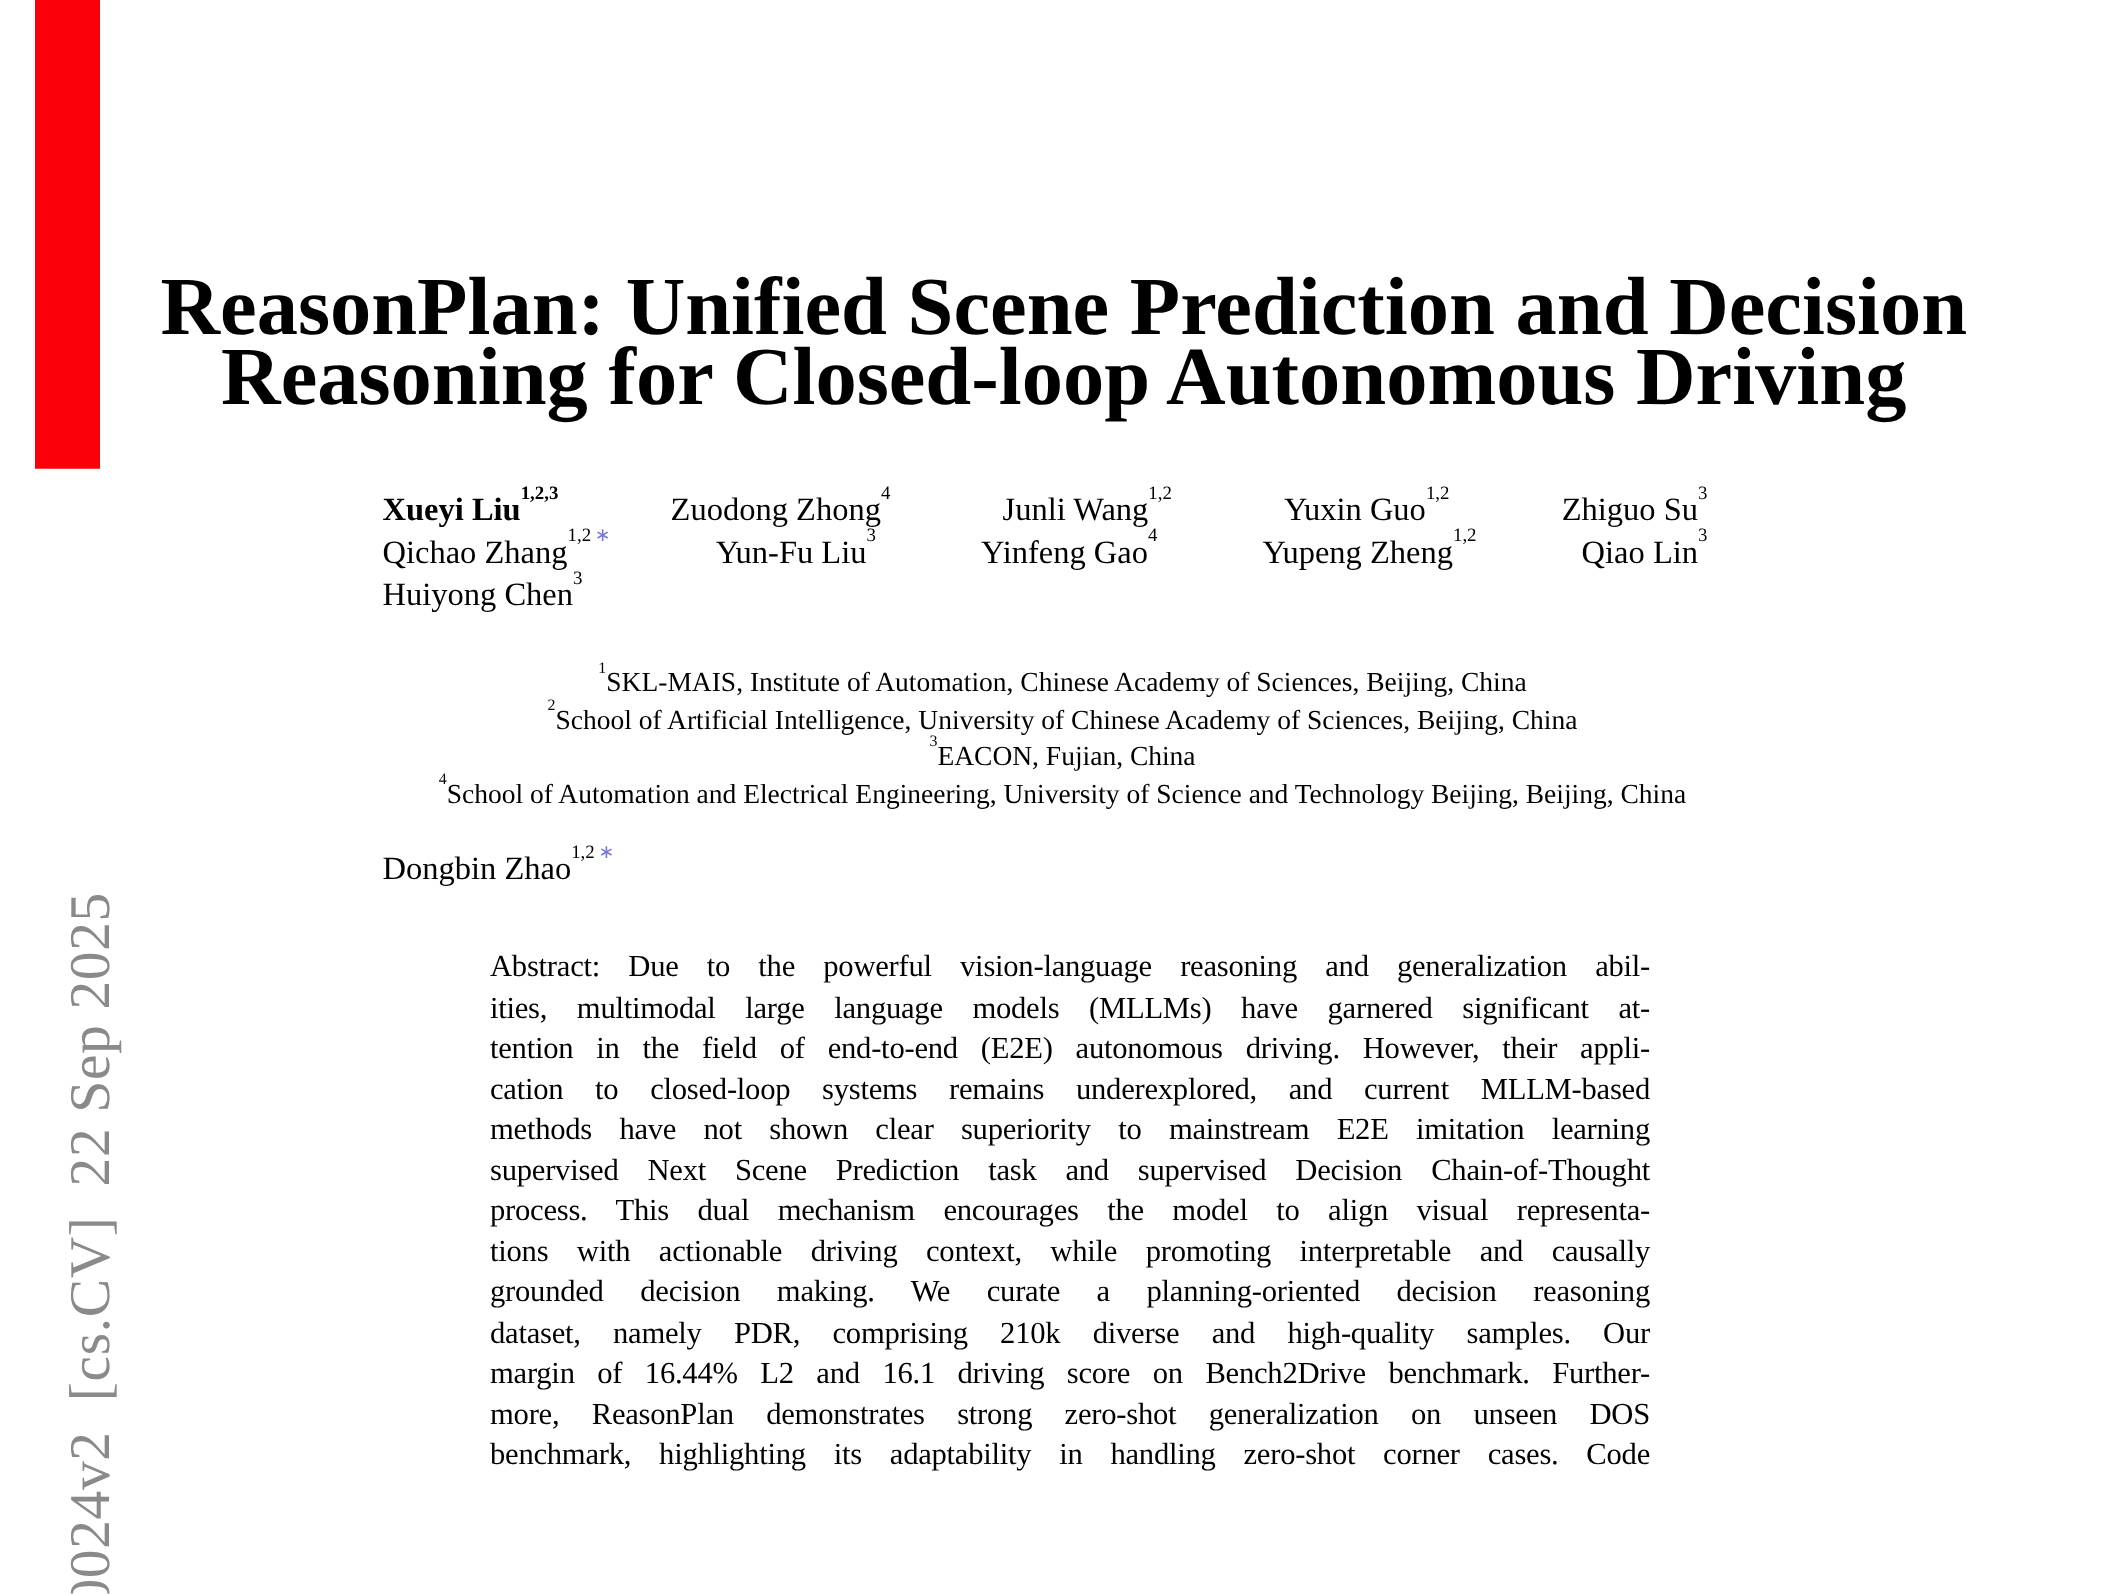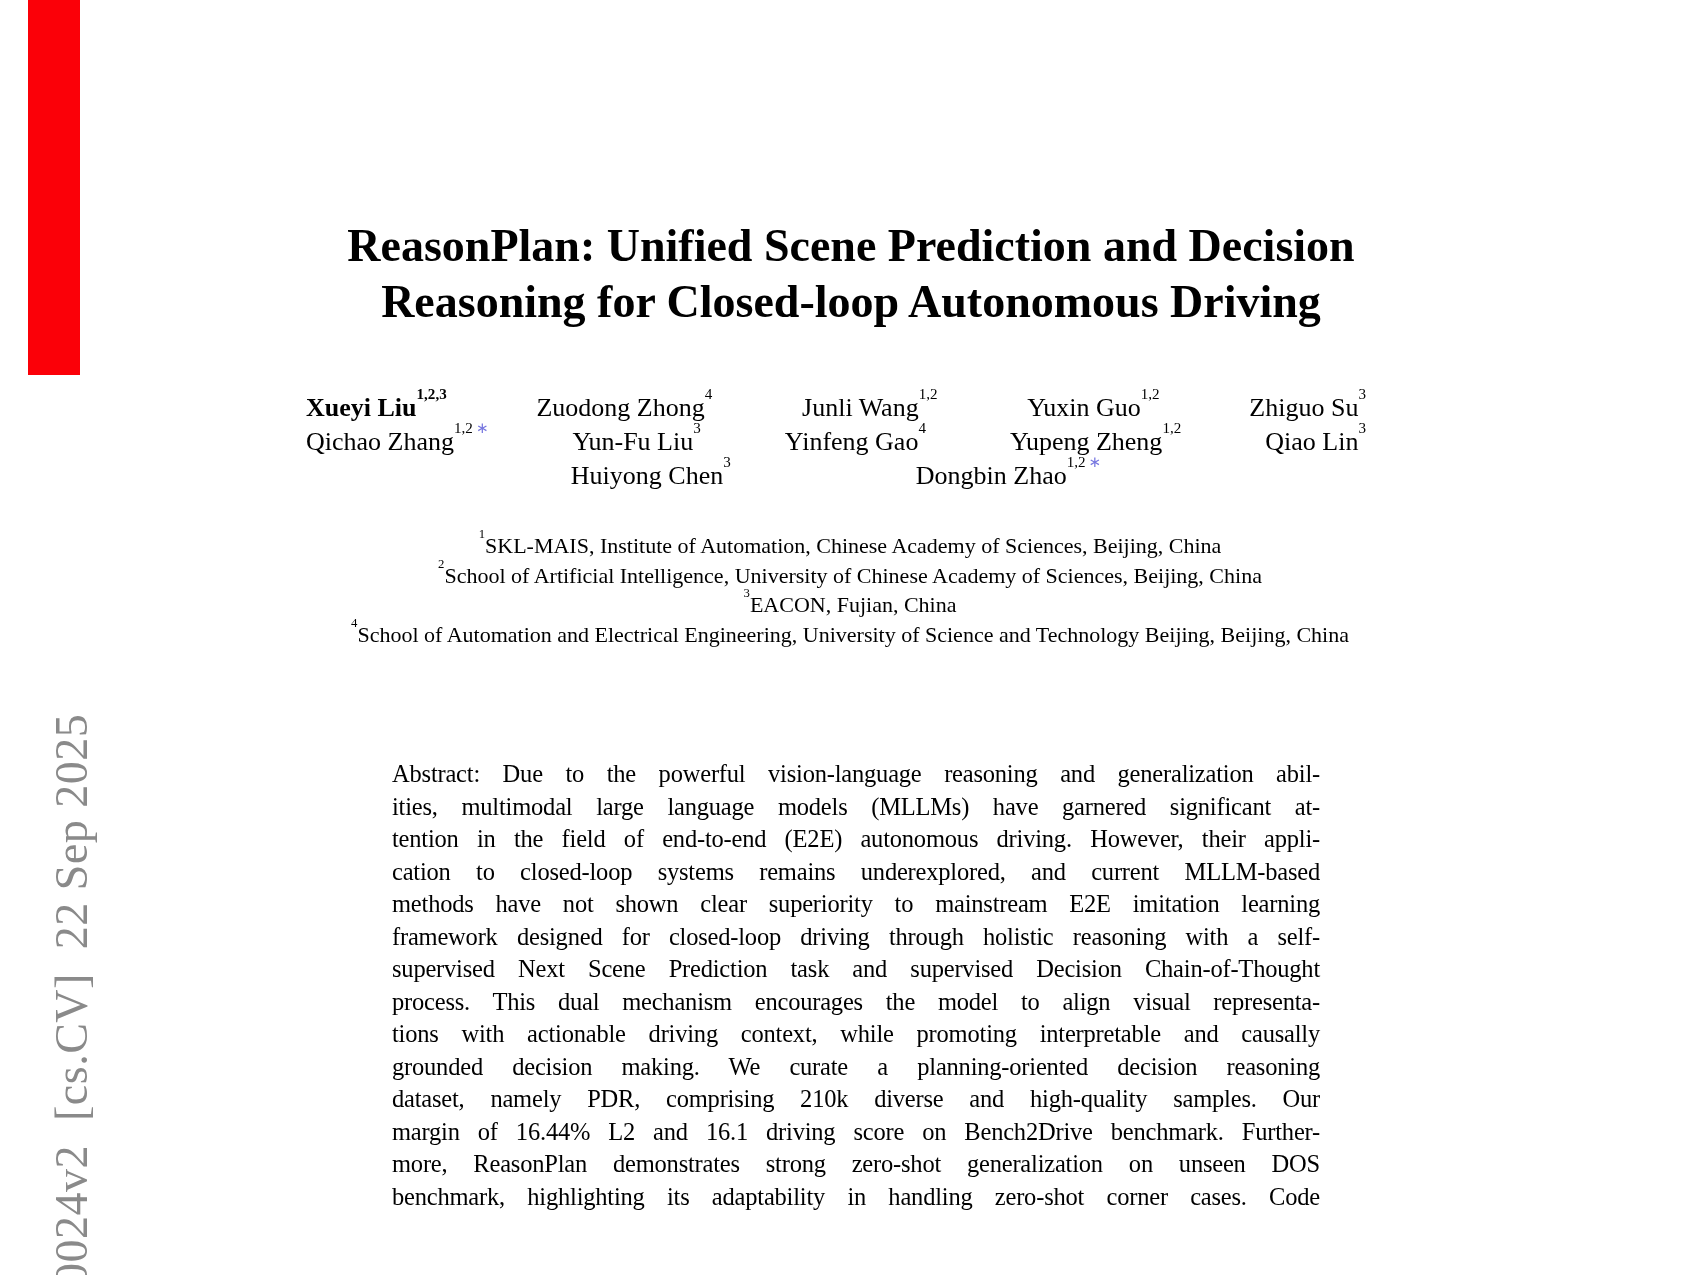--- a/index.html
+++ b/index.html
@@ -27,40 +27,40 @@
     font-size:46px;
     line-height:64px;
     letter-spacing:0.5px;
   }
   
   .title{
     position:absolute;
     left:2px;right:0;top:218px;
     text-align:center;
     font-weight:bold;
-    font-size:46px;
+    font-size:66px;
     line-height:56px;
   }
   
   .authors{
     position:absolute;
     left:306px;top:391px;
     width:1060px;
     font-size:26px;
   }
   .arow{
     display:flex;
     justify-content:space-between;
     line-height:34px;
     height:34px;
     white-space:nowrap;
   }
   .arow.center{
-    justify-content:center;
     gap:185px;
+    flex-direction:column;
   }
   .author sup, .affil-line sup{
     font-size:58%;
     position:relative;
     top:-0.5em;
     line-height:0;
   }
   .author.bold{font-weight:bold;}
   .star{padding-left:3px;}
   
@@ -130,21 +130,20 @@
       <div class="affil-line"><sup>3</sup>EACON, Fujian, China</div>
       <div class="affil-line"><sup>4</sup>School of Automation and Electrical Engineering, University of Science and Technology Beijing, Beijing, China</div>
     </div>
 
   <div class="abstract">
       <div class="abs-line"><b>Abstract:</b> Due to the powerful vision-language reasoning and generalization abil-</div>
       <div class="abs-line">ities, multimodal large language models (MLLMs) have garnered significant at-</div>
       <div class="abs-line">tention in the field of end-to-end (E2E) autonomous driving. However, their appli-</div>
       <div class="abs-line">cation to closed-loop systems remains underexplored, and current MLLM-based</div>
       <div class="abs-line">methods have not shown clear superiority to mainstream E2E imitation learning</div>
-      <div class="abs-line">framework designed for closed-loop driving through holistic reasoning with a self-</div>
       <div class="abs-line">supervised Next Scene Prediction task and supervised Decision Chain-of-Thought</div>
       <div class="abs-line">process. This dual mechanism encourages the model to align visual representa-</div>
       <div class="abs-line">tions with actionable driving context, while promoting interpretable and causally</div>
       <div class="abs-line">grounded decision making. We curate a planning-oriented decision reasoning</div>
       <div class="abs-line">dataset, namely PDR, comprising 210k diverse and high-quality samples. Our</div>
       <div class="abs-line">margin of 16.44% L2 and 16.1 driving score on Bench2Drive benchmark. Further-</div>
       <div class="abs-line">more, ReasonPlan demonstrates strong zero-shot generalization on unseen DOS</div>
       <div class="abs-line">benchmark, highlighting its adaptability in handling zero-shot corner cases. Code</div>
     </div>
 

